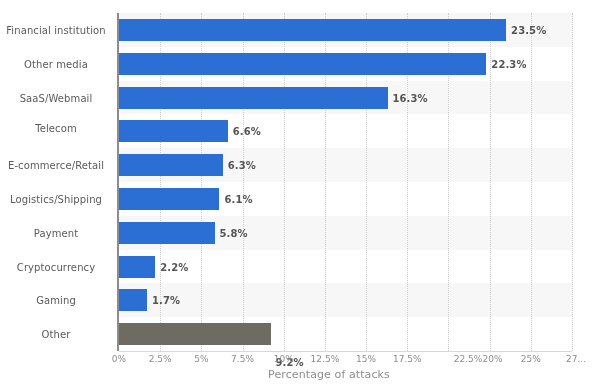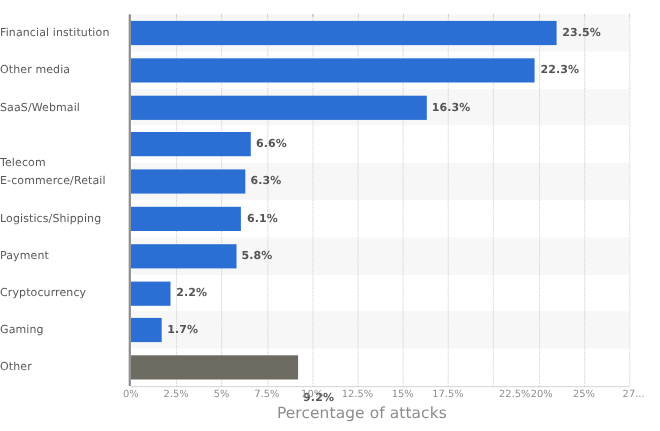--- a/index.html
+++ b/index.html
@@ -92,21 +92,21 @@
     color: #555555;
     white-space: nowrap;
     letter-spacing: 0.1px;
   }
 
   
   .cat-label {
     position: absolute;
     right: 0;
     width: 112px;
-    text-align: left;
+    text-align: center;
     font-size: 10px;
     color: #5a5a5a;
     white-space: nowrap;
     transform: translateY(-50%);
     letter-spacing: 0.1px;
   }
   #cat-labels {
     position: absolute;
     left: 0;
     top: 13px;
@@ -131,21 +131,21 @@
     transform: translateX(-50%);
   }
   .x-tick.truncated { transform: translateX(-30%); }
 
   #x-axis-title {
     position: absolute;
     left: 0;
     top: 368px;
     width: 600px;
     text-align: center;
-    font-size: 14px;
+    font-size: 11px;
     color: #8d8d8d;
     letter-spacing: 0.1px;
   }
   #x-axis-title-inner { padding-left: 58px; }
 </style>
 </head>
 <body>
 
 <div id="chart-root">
 
@@ -220,21 +220,21 @@
       </div>
   </div>
 
   <div class="axis-spine"></div>
   <div class="axis-bottom"></div>
 
   <div id="cat-labels">
       <div class="cat-label" style="top: 16.9px;">Financial institution</div>
       <div class="cat-label" style="top: 50.7px;">Other media</div>
       <div class="cat-label" style="top: 84.5px;">SaaS/Webmail</div>
-      <div class="cat-label" style="top: 135px;">Telecom</div>
+      <div class="cat-label" style="top: 115px;">Telecom</div>
       <div class="cat-label" style="top: 152.1px;">E-commerce/Retail</div>
       <div class="cat-label" style="top: 185.9px;">Logistics/Shipping</div>
       <div class="cat-label" style="top: 219.7px;">Payment</div>
       <div class="cat-label" style="top: 253.5px;">Cryptocurrency</div>
       <div class="cat-label" style="top: 287.3px;">Gaming</div>
       <div class="cat-label" style="top: 321.1px;">Other</div>
     </div>
 
   <div id="x-ticks">
       <div class="x-tick" style="left: 0px;">0%</div>

